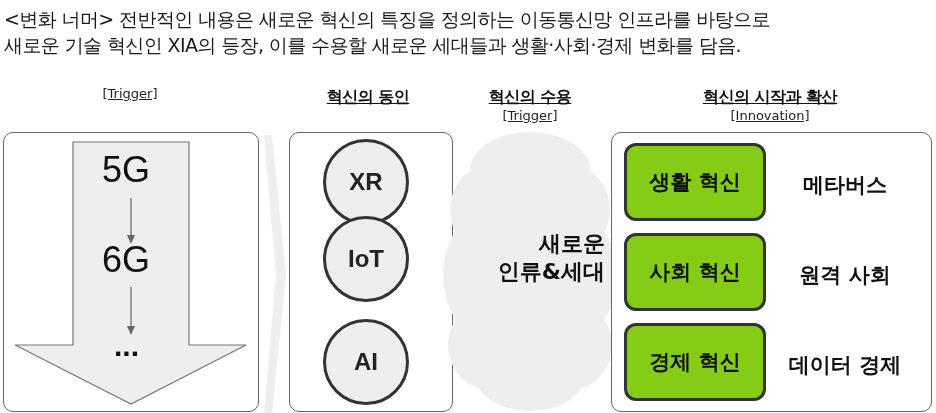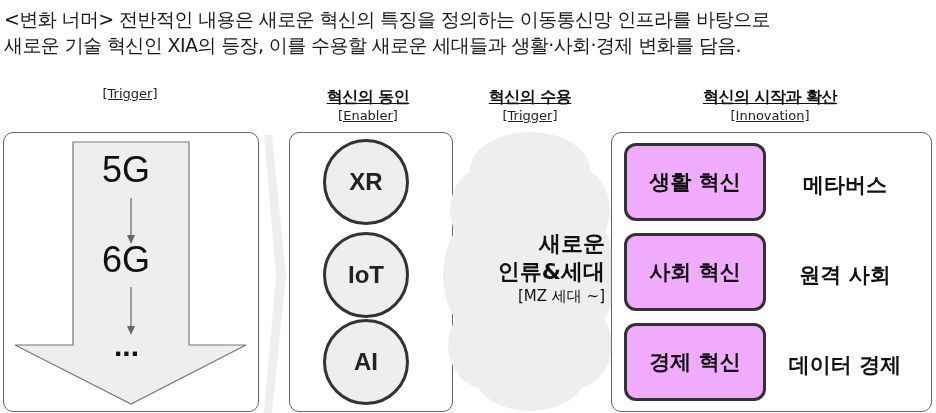--- a/index.html
+++ b/index.html
@@ -4,38 +4,37 @@
 <style>
   html,body{margin:0;padding:0;background:#fff;}
   body{width:936px;height:413px;position:relative;overflow:hidden;font-family:"DejaVu Sans","Liberation Sans",sans-serif;color:#111;}
   .intro{position:absolute;left:4px;top:6px;font-size:19px;line-height:26px;letter-spacing:-0.6px;color:#1a1a1a;white-space:nowrap;}
   .hdr{position:absolute;top:86px;text-align:center;}
   .hdr .t{font-size:16px;font-weight:bold;text-decoration:underline;letter-spacing:-0.5px;display:block;line-height:22px;}
   .hdr .s{font-size:13px;text-decoration:underline;color:#222;display:block;line-height:16px;}
   .panel{position:absolute;border:1.5px solid #666;border-radius:10px;background:#fff;box-sizing:border-box;}
   .chev{position:absolute;}
   .circle{position:absolute;width:86px;height:86px;border:3px solid #333;border-radius:50%;background:#eee;box-sizing:border-box;display:flex;align-items:center;justify-content:center;font-family:"Liberation Sans",sans-serif;font-weight:bold;font-size:24px;color:#222;}
-  .box{position:absolute;left:12px;width:142px;height:78px;border:3px solid #333;border-radius:12px;background:#f0abfc;box-sizing:border-box;display:flex;align-items:center;justify-content:center;font-weight:bold;font-size:21px;letter-spacing:0px;}
+  .box{position:absolute;left:12px;width:142px;height:78px;border:3px solid #333;border-radius:12px;background:#84cc16;box-sizing:border-box;display:flex;align-items:center;justify-content:center;font-weight:bold;font-size:21px;letter-spacing:0px;}
   .lbl{position:absolute;left:158px;width:150px;text-align:center;font-weight:bold;font-size:21px;}
   .gen{position:absolute;font-family:"Liberation Sans",sans-serif;font-size:36px;color:#111;}
 </style>
 </head>
 <body>
 
 <div class="intro">
   <div>&lt;변화 너머&gt; 전반적인 내용은 새로운 혁신의 특징을 정의하는 이동통신망 인프라를 바탕으로</div>
   <div>새로운 기술 혁신인 XIA의 등장, 이를 수용할 새로운 세대들과 생활·사회·경제 변화를 담음.</div>
 </div>
 
 <div class="hdr" style="left:0;width:260px;">
   <span class="s">[Trigger]</span>
 </div>
 <div class="hdr" style="left:288px;width:160px;">
   <span class="t">혁신의 동인</span>
-  <span class="s">[Enabler]</span>
 </div>
 <div class="hdr" style="left:455px;width:150px;">
   <span class="t">혁신의 수용</span>
   <span class="s">[Trigger]</span>
 </div>
 <div class="hdr" style="left:610px;width:320px;">
   <span class="t">혁신의 시작과 확산</span>
   <span class="s">[Innovation]</span>
 </div>
 
@@ -51,41 +50,40 @@
   <div class="gen" style="left:98px;top:106px;">6G</div>
   <div class="gen" style="left:110px;top:196px;font-size:30px;font-weight:bold;">...</div>
 </div>
 
 <svg class="chev" style="left:262px;top:135px;" width="26" height="278">
   <polygon points="2,0 10,0 24,140 10,278 2,278 14,140" fill="#eeeeee"></polygon>
 </svg>
 
 <div class="panel" style="left:289px;top:132px;width:164px;height:280px;">
   <div class="circle" style="left:33px;top:6px;">XR</div>
-  <div class="circle" style="left:33px;top:99px;">IoT</div>
+  <div class="circle" style="left:33px;top:83px;">IoT</div>
   <div class="circle" style="left:33px;top:186px;">AI</div>
 </div>
 
 <svg style="position:absolute;left:440px;top:130px;" width="180" height="283">
   <g fill="#eeeeee">
     <ellipse cx="90" cy="40" rx="60" ry="38"></ellipse>
     <ellipse cx="50" cy="80" rx="40" ry="45"></ellipse>
     <ellipse cx="130" cy="80" rx="40" ry="45"></ellipse>
     <ellipse cx="35" cy="145" rx="32" ry="55"></ellipse>
     <ellipse cx="145" cy="145" rx="32" ry="55"></ellipse>
     <ellipse cx="90" cy="145" rx="60" ry="90"></ellipse>
     <ellipse cx="50" cy="215" rx="42" ry="45"></ellipse>
     <ellipse cx="130" cy="215" rx="42" ry="45"></ellipse>
     <ellipse cx="90" cy="245" rx="55" ry="36"></ellipse>
   </g>
 </svg>
 <div style="position:absolute;left:455px;top:230px;width:150px;text-align:right;">
   <div style="font-size:22px;font-weight:bold;line-height:28px;">새로운</div>
   <div style="font-size:22px;font-weight:bold;line-height:28px;">인류&amp;세대</div>
-  <div style="font-size:15px;line-height:20px;">[MZ 세대 ~]</div>
 </div>
 
 <div class="panel" style="left:611px;top:132px;width:321px;height:280px;">
   <div class="box" style="top:10px;">생활 혁신</div>
   <div class="lbl" style="top:38px;">메타버스</div>
   <div class="box" style="top:100px;">사회 혁신</div>
   <div class="lbl" style="top:128px;">원격 사회</div>
   <div class="box" style="top:190px;">경제 혁신</div>
   <div class="lbl" style="top:218px;">데이터 경제</div>
 </div>

